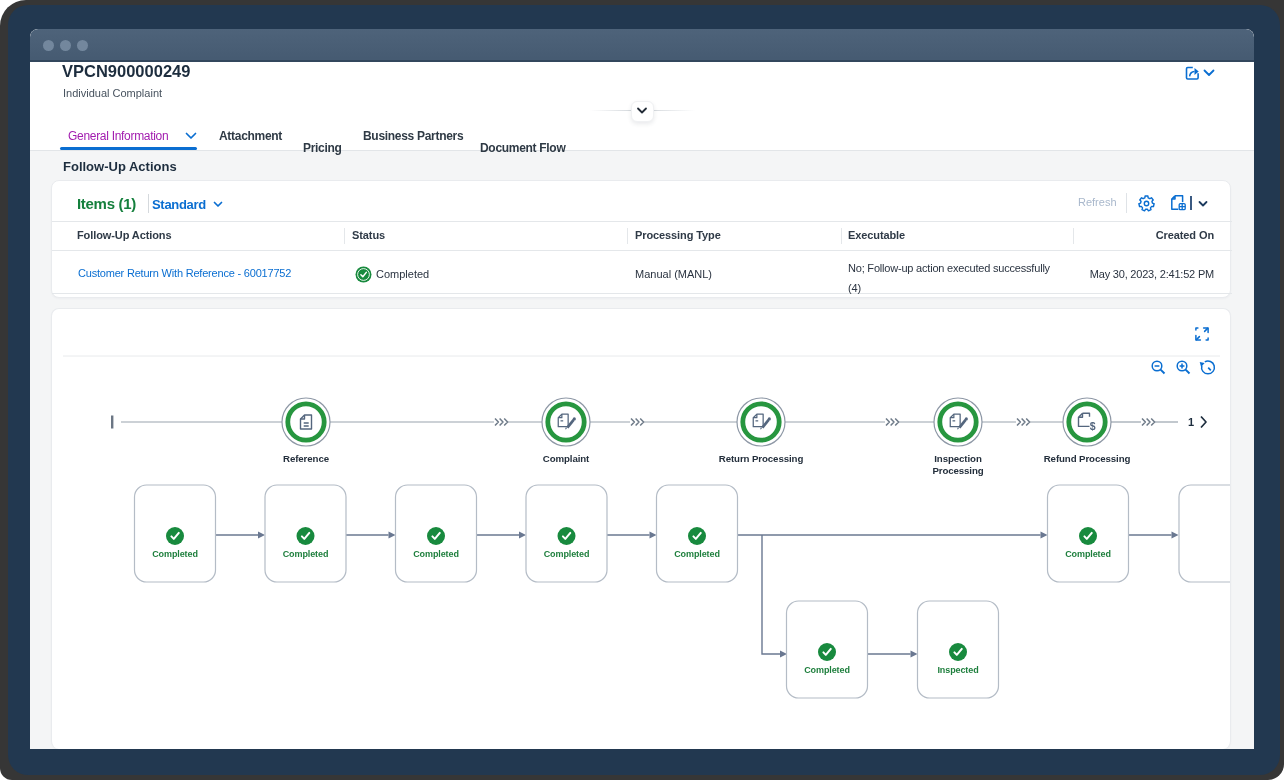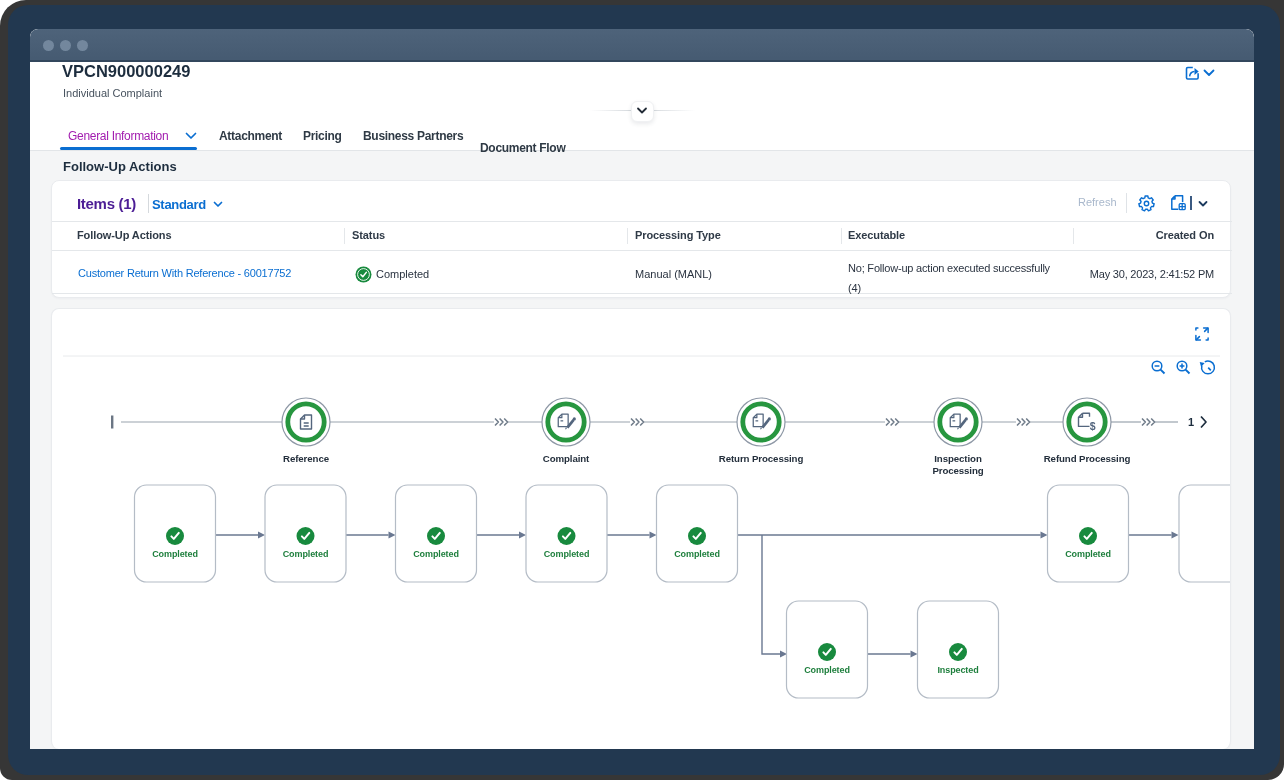--- a/index.html
+++ b/index.html
@@ -60,27 +60,27 @@
     <div style="position:absolute;left:601px;top:72px;width:21px;height:19px;background:#fff;border:1px solid #f0f1f3;border-radius:6px;box-shadow:0 2px 4px rgba(40,50,70,0.10);"></div>
     <svg style="position:absolute;left:606px;top:77px;" width="12" height="10" viewBox="0 0 12 10">
         <path d="M2 2.5 L6 6.5 L10 2.5" fill="none" stroke="#222b36" stroke-width="1.8" stroke-linecap="round" stroke-linejoin="round"></path>
       </svg>
 
     <div class="tab tabactive" style="left:38px;">General Information</div>
     <svg style="position:absolute;left:155px;top:103px;" width="12" height="9" viewBox="0 0 12 9">
         <path d="M1.5 1.5 L6 6 L10.5 1.5" fill="none" stroke="#0a6ed1" stroke-width="1.7" stroke-linecap="round" stroke-linejoin="round"></path>
       </svg>
     <div class="tab" style="left:189px;">Attachment</div>
-    <div class="tab" style="left:273px;">Pricing</div>
+    <div class="tab" style="left:273px;margin-top:12px;">Pricing</div>
     <div class="tab" style="left:333px;">Business Partners</div>
     <div class="tab" style="left:450px;margin-top:12px;">Document Flow</div>
     <div class="tabline"></div>
     <div class="heading">Follow-Up Actions</div>
     <div class="card c1" id="card1">
-      <div style="position:absolute;left:25px;top:14px;font-size:15px;font-weight:700;color:#4c1d95;letter-spacing:-0.3px;">Items (1)</div>
+      <div style="position:absolute;left:25px;top:14px;font-size:15px;font-weight:700;color:#15803d;letter-spacing:-0.3px;">Items (1)</div>
       <div style="position:absolute;left:96px;top:13px;width:1px;height:19px;background:#d5d9dd;"></div>
       <div style="position:absolute;left:100px;top:16px;font-size:13px;font-weight:700;color:#0a6ed1;letter-spacing:-0.3px;">Standard</div>
       <svg style="position:absolute;left:160px;top:17px;" width="12" height="12" viewBox="0 0 12 12">
           <path d="M2.5 4.5 L6 8 L9.5 4.5" fill="none" stroke="#0a6ed1" stroke-width="1.7" stroke-linecap="round" stroke-linejoin="round"></path>
         </svg>
       <div style="position:absolute;left:1026px;top:15px;font-size:11px;color:#a9b8cc;">Refresh</div>
       <div style="position:absolute;left:1074px;top:12px;width:1px;height:20px;background:#dfe3e7;"></div>
       <svg style="position:absolute;left:1086px;top:14px;" width="17" height="17" viewBox="0 0 17 17">
         <circle cx="8.5" cy="8.5" r="2.2" fill="none" stroke="#0a6ed1" stroke-width="1.4"></circle>
         <path d="M7.08 1.03 L9.92 1.03 L10.14 2.83 L11.91 3.68 L13.45 2.73 L15.22 4.96 L13.95 6.25 L14.39 8.16 L16.10 8.77 L15.46 11.55 L13.66 11.36 L12.44 12.89 L13.02 14.61 L10.46 15.84 L9.48 14.32 L7.52 14.32 L6.54 15.84 L3.98 14.61 L4.56 12.89 L3.34 11.36 L1.54 11.55 L0.90 8.77 L2.61 8.16 L3.05 6.25 L1.78 4.96 L3.55 2.73 L5.09 3.68 L6.86 2.83 Z" fill="none" stroke="#0a6ed1" stroke-width="1.4" stroke-linejoin="round"></path>

